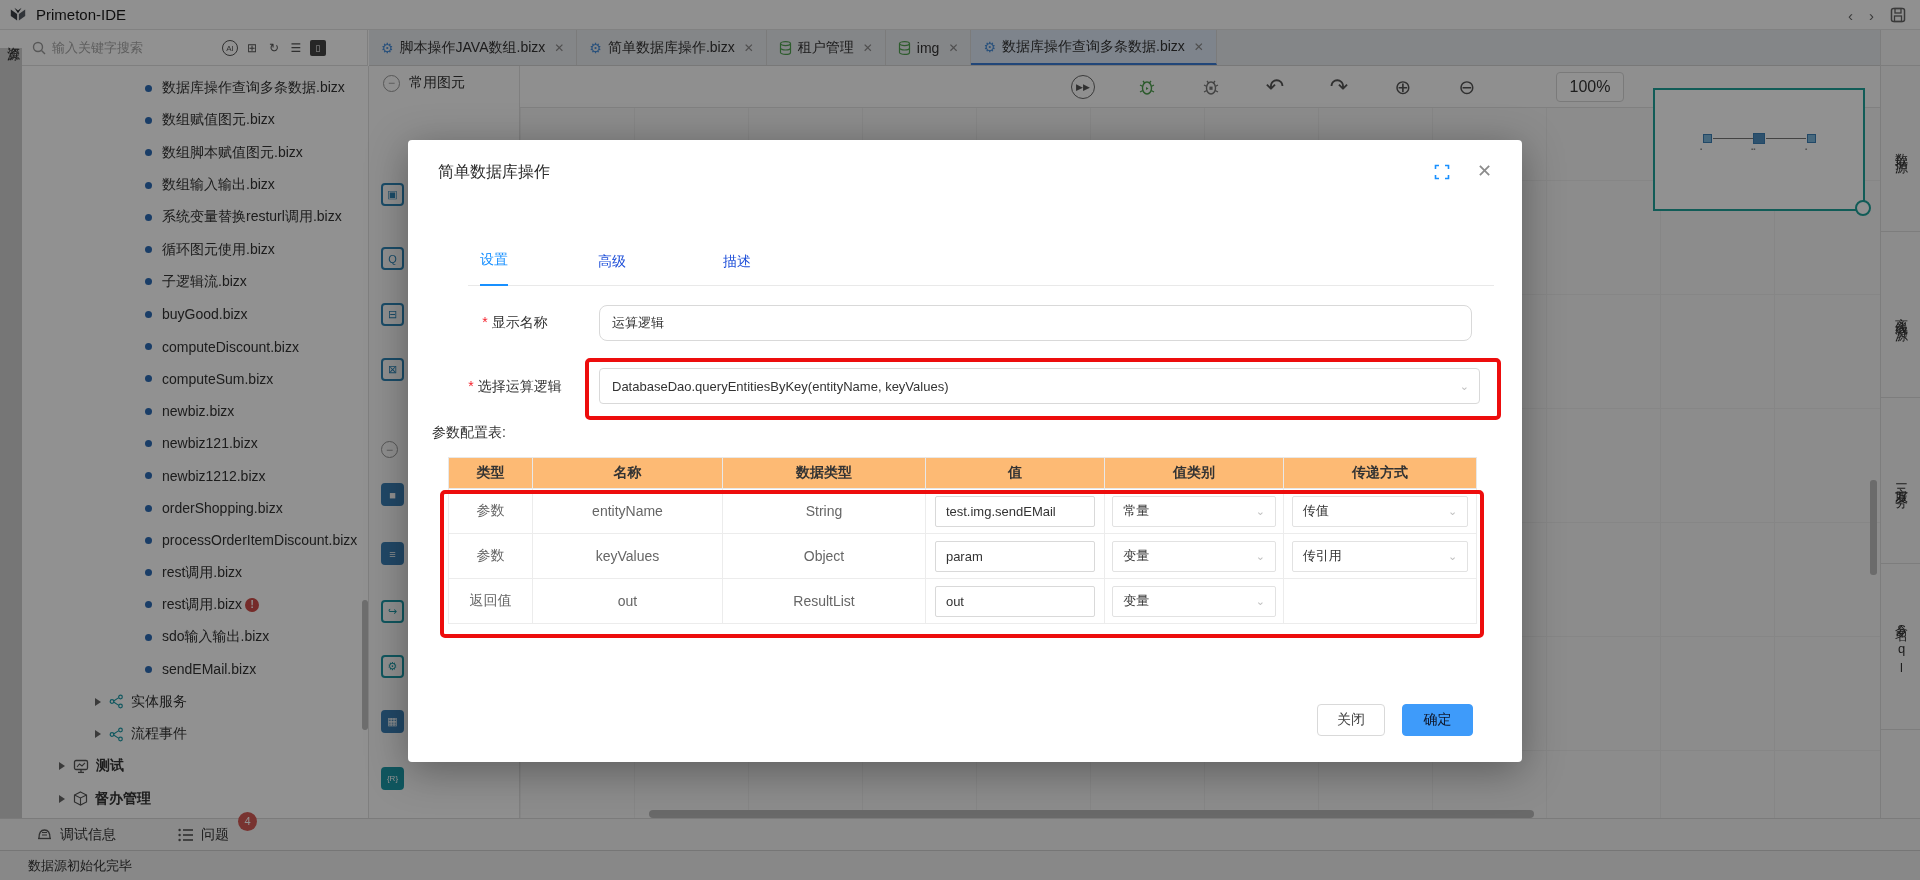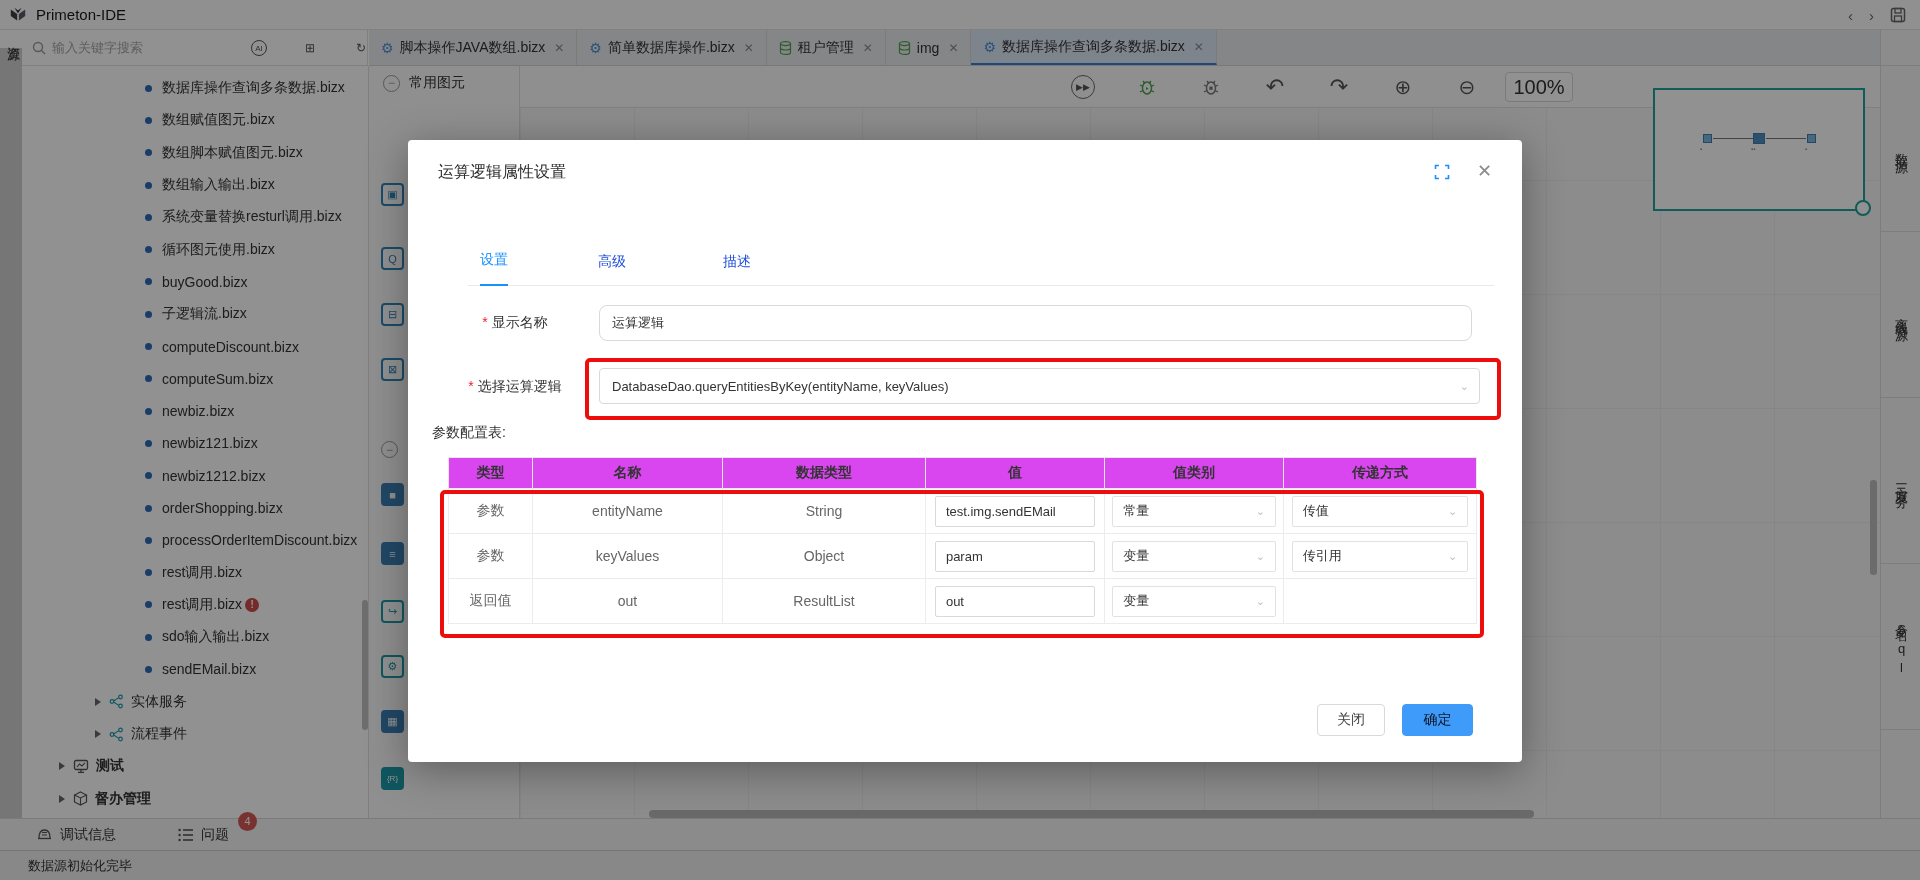--- a/index.html
+++ b/index.html
@@ -24,21 +24,21 @@
     writing-mode:vertical-rl; text-orientation:upright; text-align:center; font-size:13px; letter-spacing:2px; }
 
   
   .search-panel { position:absolute; left:22px; top:30px; width:346px; height:36px; background:#fff;
     border-bottom:1px solid #e0e0e0; border-right:1px solid #e0e0e0; display:flex; align-items:center; }
   .search-glyph { margin-left:10px; color:#9a9a9a; }
   .search-input { border:0; outline:none; width:130px; margin-left:6px; font-size:13px; color:#333;
     font-family:"Liberation Sans",sans-serif; }
   .search-input::placeholder { color:#a6a6a6; }
   .search-icons { position:absolute; left:200px; top:0; height:36px; display:flex; align-items:center; gap:6px; color:#555; }
-  .sico { width:16px; height:16px; display:flex; align-items:center; justify-content:center; font-size:12px; cursor:pointer;margin-left:29px; }
+  .sico { width:16px; height:16px; display:flex; align-items:center; justify-content:center; font-size:12px; cursor:pointer; }
   .sico.ai { border:1px solid #555; border-radius:50%; font-size:8px; }
   .sico.doc { background:#444; color:#fff; border-radius:2px; font-size:9px; }
 
   
   .tabstrip { position:absolute; left:369px; top:30px; width:1551px; height:36px;
     background:#e9ebef; border-bottom:1px solid #d4d4d4; display:flex; align-items:stretch; }
   .etab { display:flex; align-items:center; padding:0 12px; border-right:1px solid #d8d8d8;
     color:#333; cursor:pointer; white-space:nowrap; }
   .etab .ticon { margin-right:6px; display:inline-flex; }
   .etab .gear { color:#4a8fd9; font-size:14px; }
@@ -78,23 +78,23 @@
   
   .canvas { position:absolute; left:520px; top:66px; width:1360px; height:752px; background:#f7f7f7;
     background-image:linear-gradient(#ebebeb 1px, transparent 1px), linear-gradient(90deg,#ebebeb 1px, transparent 1px);
     background-size:114px 114px; }
   .canvas-toolbar { position:absolute; left:520px; top:66px; width:1360px; height:42px; background:#fcfcfc;
     border-bottom:1px solid #e2e2e2; }
   .ctool { position:absolute; top:0; height:42px; display:flex; align-items:center; justify-content:center;
     color:#555; cursor:pointer; }
   .runbtn { width:24px; height:24px; border:1.5px solid #666; border-radius:50%; font-size:9px;
     display:flex; align-items:center; justify-content:center; }
-  .zoombox { position:absolute; left:985px; top:6px; width:68px; height:30px; background:#fff;
+  .zoombox { position:absolute; left:1036px; top:6px; width:68px; height:30px; background:#fff;
     border:1px solid #d6d6d6; border-radius:4px; display:flex; align-items:center; justify-content:center;
-    font-size:20px; color:#333; }
+    font-size:16px; color:#333; }
   .arrow-ico { font-size:22px; color:#555; }
   .mag-ico { font-size:20px; color:#555; }
   .minimap { position:absolute; left:1653px; top:88px; width:212px; height:123px; background:#ffffff;
     border:2px solid #1fa29a; }
   .mm-sq { position:absolute; width:9px; height:9px; background:#7db8dc; border:1px solid #3a7fb5; }
   .mm-line { position:absolute; height:1px; background:#777; }
   .mm-lbl { position:absolute; font-size:6px; color:#888; }
   .mm-handle { position:absolute; left:200px; top:110px; width:16px; height:16px; border:2px solid #1fa29a;
     border-radius:50%; background:#fff; }
   .hscroll { position:absolute; left:649px; top:810px; width:885px; height:8px; background:#b9b9b9; border-radius:4px; }
@@ -132,21 +132,21 @@
   .f-label { position:absolute; width:160px; text-align:center; font-size:14px; color:#333; }
   .f-label .req { color:#f5222d; margin-right:4px; }
   .f-input { position:absolute; left:191px; width:873px; height:36px; border:1px solid #d9d9d9; border-radius:8px;
     font-size:13px; color:#333; padding:0 12px; outline:none; font-family:"Liberation Sans",sans-serif; background:#fff; }
   .f-select { position:absolute; left:191px; width:881px; height:36px; border:1px solid #d9d9d9; border-radius:4px;
     background:#fff; display:flex; align-items:center; padding:0 30px 0 12px; font-size:13px; color:#333; cursor:pointer; }
   .chev { position:absolute; right:10px; top:50%; transform:translateY(-50%); color:#bfbfbf; font-size:11px; }
   .red-rect { position:absolute; border:4px solid #ed0d0d; border-radius:5px; z-index:65; pointer-events:none; }
   .tbl-caption { position:absolute; left:24px; top:284px; font-size:14px; color:#333; }
   .ptable { position:absolute; left:40px; top:317px; width:1028px; border-collapse:collapse; table-layout:fixed; }
-  .ptable th { height:31px; background:#d946ef; border:1px solid #e8e8e8; font-size:14px; color:#333; font-weight:bold; }
+  .ptable th { height:31px; background:#fdba74; border:1px solid #e8e8e8; font-size:14px; color:#333; font-weight:bold; }
   .ptable td { height:45px; border:1px solid #ececec; text-align:center; font-size:14px; color:#666; background:#fff; }
   .cellinput { display:inline-flex; align-items:center; width:90%; max-width:164px; height:31px; border:1px solid #d9d9d9;
     border-radius:2px; padding:0 10px; font-size:13px; color:#333; text-align:left; background:#fff; }
   .cellsel { position:relative; display:inline-flex; align-items:center; width:92%; height:31px; border:1px solid #e2e2e2;
     border-radius:2px; padding:0 22px 0 10px; font-size:13px; color:#333; background:#fff; cursor:pointer; text-align:right; }
   .m-btn { position:absolute; top:564px; height:32px; border-radius:4px; font-size:14px; display:flex;
     align-items:center; justify-content:center; cursor:pointer; }
   .btn-close { left:909px; width:68px; background:#fff; border:1px solid #d9d9d9; color:#444; }
   .btn-ok { left:994px; width:71px; background:#3e9bfa; border:1px solid #3e9bfa; color:#0f172a; }
 
@@ -269,27 +269,27 @@
         </div>
 
         <div class="tree-item">
           <span class="bullet"></span>
           <span class="fname">循环图元使用.bizx</span>
 
         </div>
 
         <div class="tree-item">
           <span class="bullet"></span>
+          <span class="fname">子逻辑流.bizx</span>
+
+        </div>
+
+        <div class="tree-item">
+          <span class="bullet"></span>
           <span class="fname">buyGood.bizx</span>
-
-        </div>
-
-        <div class="tree-item">
-          <span class="bullet"></span>
-          <span class="fname">子逻辑流.bizx</span>
 
         </div>
 
         <div class="tree-item">
           <span class="bullet"></span>
           <span class="fname">computeDiscount.bizx</span>
 
         </div>
 
         <div class="tree-item">
@@ -505,21 +505,21 @@
     </div>
   </div>
 
   <div class="status-bar">
     <span>数据源初始化完毕</span>
   </div>
 
   <div class="dim"></div>
 
   <div class="modal">
-    <div class="m-title">运算逻辑属性设置</div>
+    <div class="m-title">简单数据库操作</div>
     <svg class="m-expand" width="16" height="16" viewBox="0 0 16 16">
       <path d="M1.5 5 V1.5 H5 M11 1.5 H14.5 V5 M14.5 11 V14.5 H11 M5 14.5 H1.5 V11" fill="none" stroke="#1890ff" stroke-width="1.6"></path>
     </svg>
     <span class="m-close">✕</span>
 
     <div class="m-tabs">
       <span class="m-tab t0 active">设置</span>
       <span class="m-tab t1">高级</span>
       <span class="m-tab t2">描述</span>
     </div>

